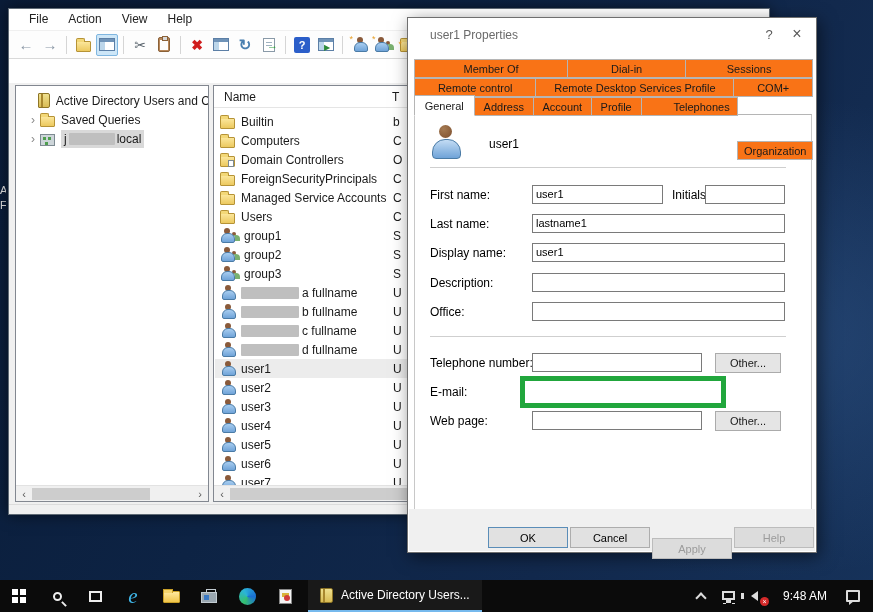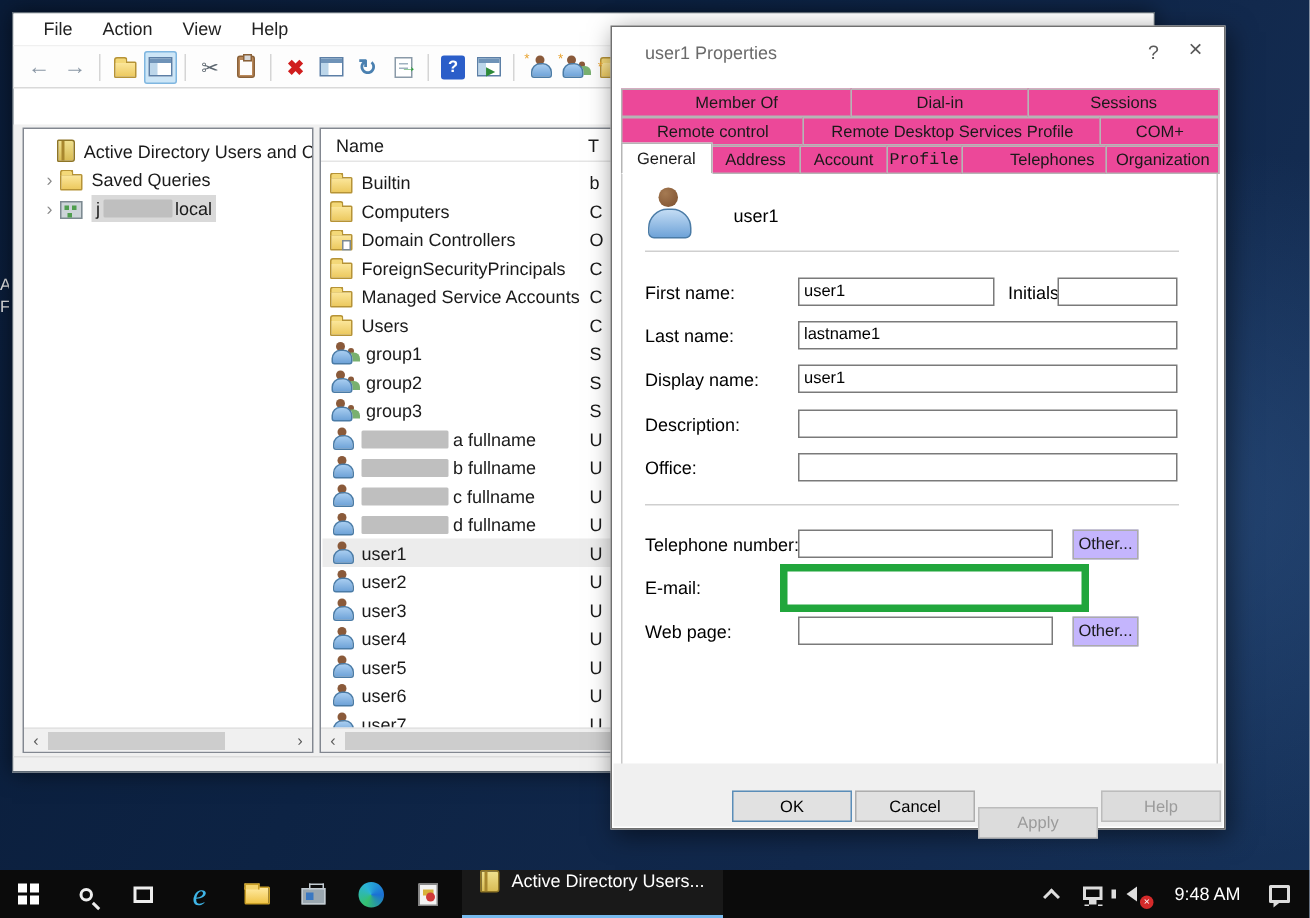--- a/index.html
+++ b/index.html
@@ -97,30 +97,30 @@
 
   .statusbar { position:absolute; left:0; right:0; bottom:0; height:10px; background:#f0f0f0; border-top:1px solid #dcdcdc; }
 
   
   #dialog { left:407px; top:17px; width:410px; height:536px; background:#fff;
     border:1px solid #6f6f6f; box-shadow:3px 4px 16px rgba(0,0,0,.5); }
   .dlg-title { height:33px; display:flex; align-items:center; padding-left:22px; font-size:12px; color:#6a6a6a; }
   .dlg-capbtn { position:absolute; top:6px; width:22px; height:20px; display:flex; align-items:center;
     justify-content:center; color:#5a5a5a; font-size:13px; }
   .tabs { position:absolute; left:6px; width:398px; display:flex; }
-  .tab { border:1px solid #b5b5b5; background:#ec4899; font-size:11px; color:#1a1a1a; height:19px;
+  .tab { border:1px solid #b5b5b5; background:#f97316; font-size:11px; color:#1a1a1a; height:19px;
     display:flex; align-items:center; justify-content:center; margin-right:-1px; white-space:nowrap; overflow:hidden; }
   .tab.active { background:#fff; height:21px; margin-top:-2px; border-bottom:1px solid #fff; z-index:5; position:relative; }
   .tabpage { position:absolute; left:6px; top:96px; width:398px; height:397px; background:#fff;
     border:1px solid #c8c8c8; border-top:1px solid #b5b5b5; }
   .fld-label { position:absolute; left:15px; font-size:12px; color:#000; }
   .fld-input { position:absolute; height:19px; background:#fff; border:1px solid #7a7a7a;
     font-size:11px; color:#000; padding:2px 3px; white-space:nowrap; overflow:hidden; }
   .hr { position:absolute; left:15px; width:356px; height:1px; background:#a8a8a8; opacity:.55; }
-  .other-btn { position:absolute; left:300px; width:44px; height:20px; background:#c4b5fd;
+  .other-btn { position:absolute; left:300px; width:66px; height:20px; background:#e5e5e5;
     border:1px solid #ababab; font-size:11px; color:#1a1a1a; display:flex; align-items:center; justify-content:center; }
   .big-user { position:absolute; left:15px; top:10px; width:32px; height:34px; }
   .big-user::before { content:""; position:absolute; top:0; left:9px; width:13px; height:13px; border-radius:50%;
     background:radial-gradient(circle at 35% 30%, #a57a52, #7c4f2e); }
   .big-user::after { content:""; position:absolute; bottom:0; left:2px; width:27px; height:18px;
     border-radius:13px 13px 4px 4px; background:linear-gradient(#c3dcf4,#6fa3d8); border:1px solid #4a7ba6; }
   .green-box { position:absolute; left:105px; top:261px; width:206px; height:32px;
     border:5px solid #21a63c; z-index:6; pointer-events:none; }
   .dlg-footer { position:absolute; left:1px; right:1px; bottom:1px; height:42px; background:#f0f0f0; }
   .dlg-btn { position:absolute; top:15px; width:80px; height:21px; background:#e1e1e1; border:1px solid #adadad;
@@ -146,21 +146,21 @@
   .i-srvmgr { width:16px; height:11px; background:#9aa7b0; border:1px solid #c3ccd2; position:relative; margin-top:3px; }
   .i-srvmgr::before { content:""; position:absolute; left:4px; top:-4px; width:8px; height:3px;
     border:1px solid #c3ccd2; border-bottom:none; }
   .i-srvmgr::after { content:""; position:absolute; left:2px; top:2px; width:5px; height:5px; background:#3a78c2; }
   .i-edge { width:17px; height:17px; border-radius:50%;
     background:conic-gradient(from 210deg, #35c06f, #2bb4d8, #1a6fd4, #35c06f); }
   .i-eventv { width:13px; height:15px; background:#f3f3f3; border:1px solid #888; position:relative; }
   .i-eventv::before { content:""; position:absolute; left:2px; top:3px; width:7px; height:4px; background:#d8b23a; }
   .i-eventv::after { content:""; position:absolute; right:1px; bottom:2px; width:6px; height:6px;
     border-radius:50%; background:#d03a3a; }
-  .task-btn { height:32px; display:flex; gap:8px; padding:0 12px;
+  .task-btn { height:32px; display:flex; align-items:center; gap:8px; padding:0 12px;
     background:rgba(255,255,255,.06); border-bottom:2px solid #76b9ed; margin-left:4px; }
   .task-btn .label { color:#fff; font-size:12px; }
   .tray { margin-left:auto; display:flex; align-items:center; height:32px; }
   .tray-chevron { width:8px; height:8px; border-left:2px solid #ddd; border-top:2px solid #ddd;
     transform:rotate(45deg); margin-top:3px; }
   .tray-item { width:28px; height:32px; display:flex; align-items:center; justify-content:center; position:relative; }
   .i-network { width:13px; height:9px; border:2px solid #ddd; position:relative; margin-top:-2px; }
   .i-network::after { content:""; position:absolute; left:2px; bottom:-5px; width:5px; height:3px; background:#ddd; box-shadow:-4px 2px 0 -1px #ddd, 5px 2px 0 -1px #ddd; }
   .i-speaker { width:0; height:0; border-top:5px solid transparent; border-bottom:5px solid transparent;
     border-right:7px solid #ddd; position:relative; margin-right:4px; }
@@ -414,23 +414,23 @@
   </div>
   <div class="tabs" style="top:60px;">
     <div class="tab" style="flex:118;">Remote control</div>
     <div class="tab" style="flex:193;">Remote Desktop Services Profile</div>
     <div class="tab" style="flex:76;">COM+</div>
   </div>
   <div class="tabs" style="top:79px; z-index:4;">
     <div class="tab active" style="flex:62;">General</div>
     <div class="tab" style="flex:62;">Address</div>
     <div class="tab" style="flex:60;">Account</div>
-    <div class="tab" style="flex:52;font-family:Liberation Mono, monospace;">Profile</div>
+    <div class="tab" style="flex:52;">Profile</div>
     <div class="tab" style="flex:76;padding-left:24px;">Telephones</div>
-    <div class="tab" style="flex:78;">Organization</div>
+    <div class="tab" style="flex:78;margin-top:44px;">Organization</div>
   </div>
 
   <div class="tabpage">
     <div class="big-user"></div>
     <div class="fld-label" style="left:74px; top:22px;">user1</div>
     <div class="hr" style="top:52px;"></div>
 
     <div class="fld-label" style="top:73px;">First name:</div>
     <div class="fld-input" style="left:117px; top:70px; width:131px;">user1</div>
     <div class="fld-label" style="left:257px; top:73px;">Initials:</div>

